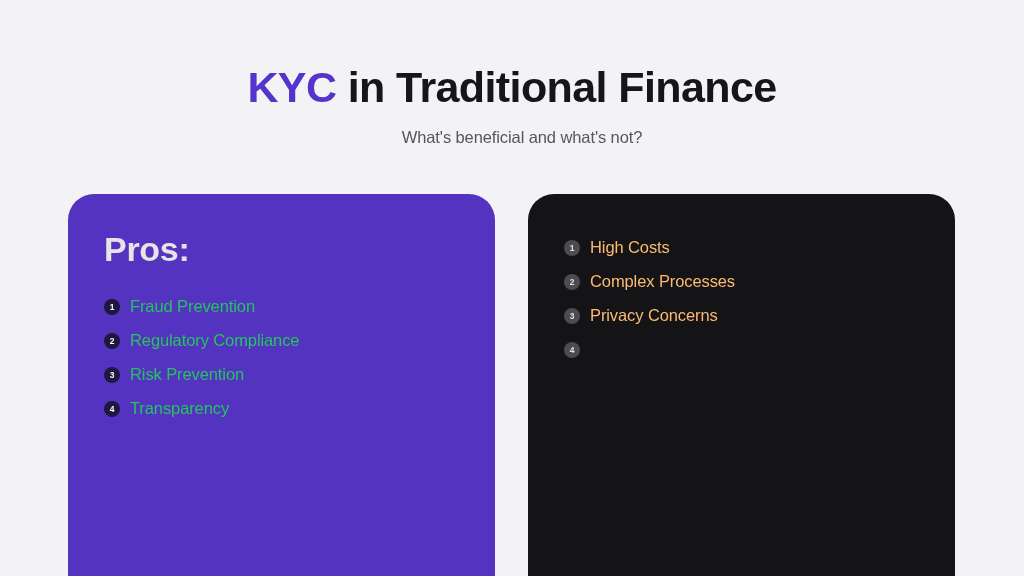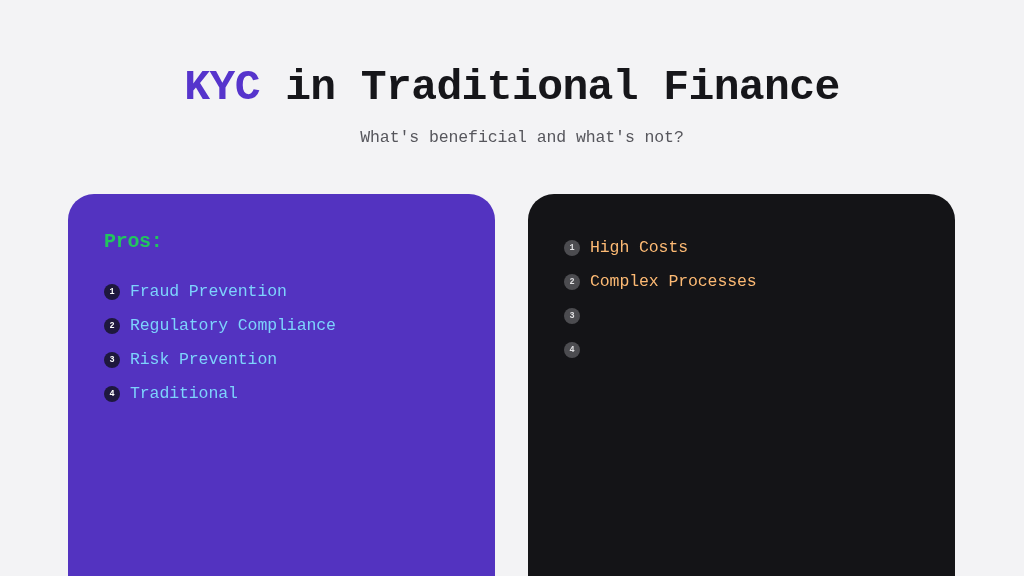--- a/index.html
+++ b/index.html
@@ -1,15 +1,15 @@
 <!DOCTYPE html>
 <html><head>
 <meta charset="utf-8">
 <style>
-  * { margin:0; padding:0; box-sizing:border-box;font-family:Liberation Mono, monospace; }
+  * { margin:0; padding:0; box-sizing:border-box; }
 
   html, body {
     width: 1024px;
     height: 576px;
     overflow: hidden;
   }
 
   body {
     background: #f3f3f5;
     font-family: "Liberation Sans", sans-serif;
@@ -70,23 +70,23 @@
 
   .card-pros {
     background: #5333c0;
   }
 
   .card-cons {
     background: #141417;
   }
 
   .card-title {
-    font-size: 20px;
+    font-size: 34px;
     font-weight: bold;
-    color: #22c55e;
+    color: #e5e5e5;
     letter-spacing: -0.3px;
     line-height: 1.1;
     margin-bottom: 22px;
   }
 
   .card-list {
     list-style: none;
   }
 
   .list-item {
@@ -119,21 +119,21 @@
     color: #e2e2e4;
   }
 
   .item-label {
     font-size: 16.5px;
     letter-spacing: -0.1px;
     line-height: 1.2;
   }
 
   .card-pros .item-label {
-    color: #7dd3fc;
+    color: #22c55e;
   }
 
   .card-cons .item-label {
     color: #fdba74;
   }
 </style>
 </head>
 <body>
 
 <div class="header">
@@ -153,37 +153,38 @@
       <li class="list-item">
         <span class="badge">2</span>
         <span class="item-label">Regulatory Compliance</span>
       </li>
       <li class="list-item">
         <span class="badge">3</span>
         <span class="item-label">Risk Prevention</span>
       </li>
       <li class="list-item">
         <span class="badge">4</span>
-        <span class="item-label">Traditional</span>
+        <span class="item-label">Transparency</span>
       </li>
     </ul>
   </section>
 
   <section class="card card-cons">
     <ul class="card-list">
       <li class="list-item">
         <span class="badge">1</span>
         <span class="item-label">High Costs</span>
       </li>
       <li class="list-item">
         <span class="badge">2</span>
         <span class="item-label">Complex Processes</span>
       </li>
       <li class="list-item">
         <span class="badge">3</span>
+        <span class="item-label">Privacy Concerns</span>
       </li>
       <li class="list-item">
         <span class="badge">4</span>
       </li>
     </ul>
   </section>
 
 </div>
 
 </body></html>

